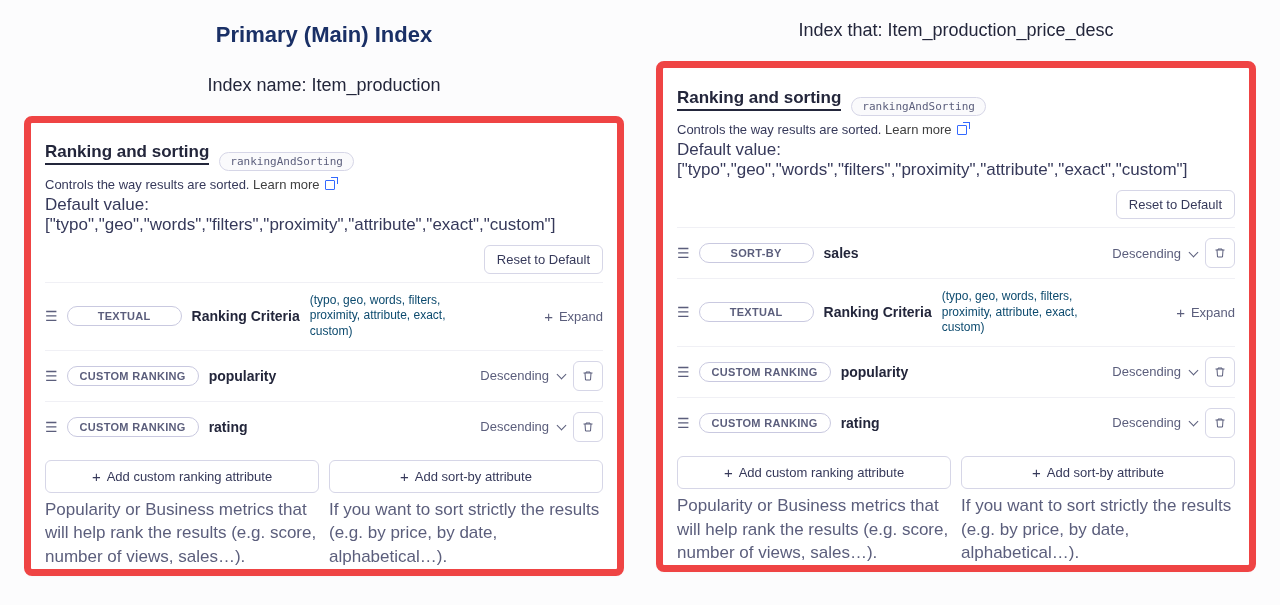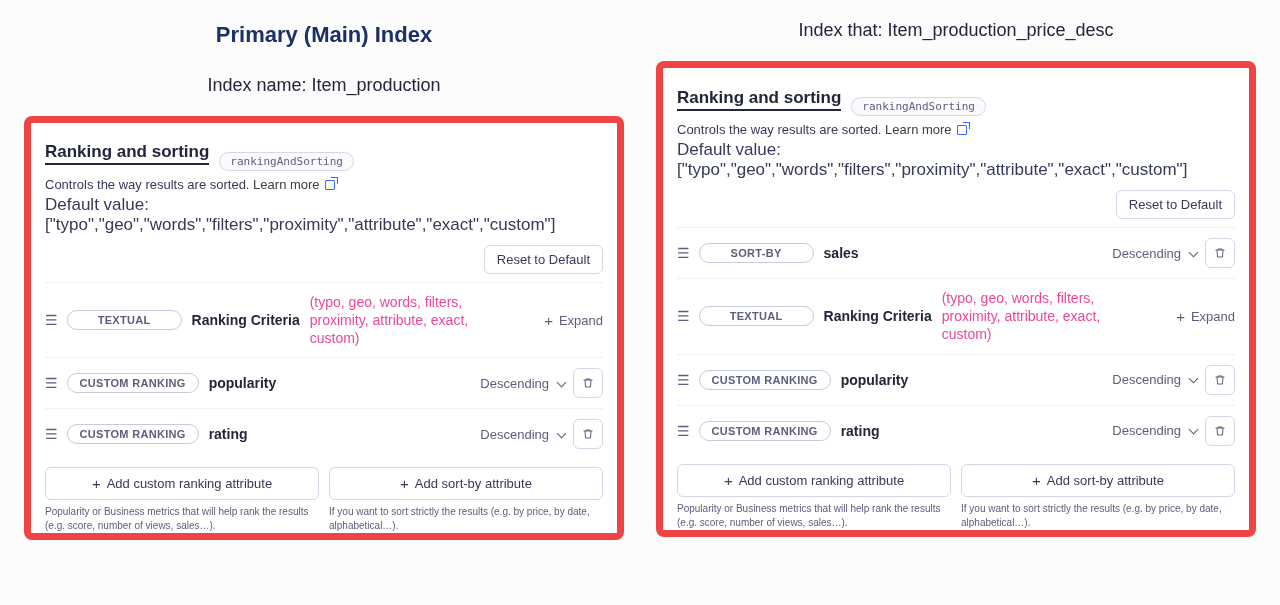--- a/index.html
+++ b/index.html
@@ -137,22 +137,22 @@
   white-space: nowrap;
   min-width: 115px;
   text-align: center;
 }
 .row-label {
   font-size: 14px;
   font-weight: 700;
   color: #23263b;
 }
 .criteria-hint {
-  font-size: 14px;
-  color: #ec4899;
+  font-size: 12px;
+  color: #0c4a6e;
   line-height: 1.3;
   max-width: 170px;
 }
 .row-right {
   margin-left: auto;
   display: flex;
   align-items: center;
   gap: 8px;
 }
 .expand-btn, .sort-select {
@@ -209,21 +209,21 @@
   padding: 8px;
   font-size: 13px;
   color: #36395a;
   cursor: pointer;
   display: flex;
   align-items: center;
   justify-content: center;
   gap: 6px;
 }
 .footnote {
-  font-size: 10px;
+  font-size: 17px;
   color: #5b5e7c;
   margin-top: 5px;
   line-height: 1.4;
 }
 </style>
 </head>
 <body>
 
 <div class="container">
 

